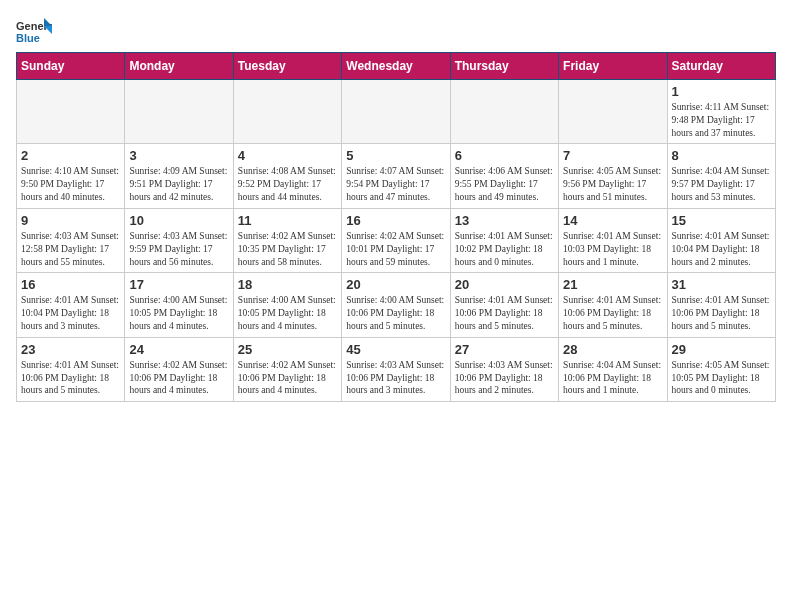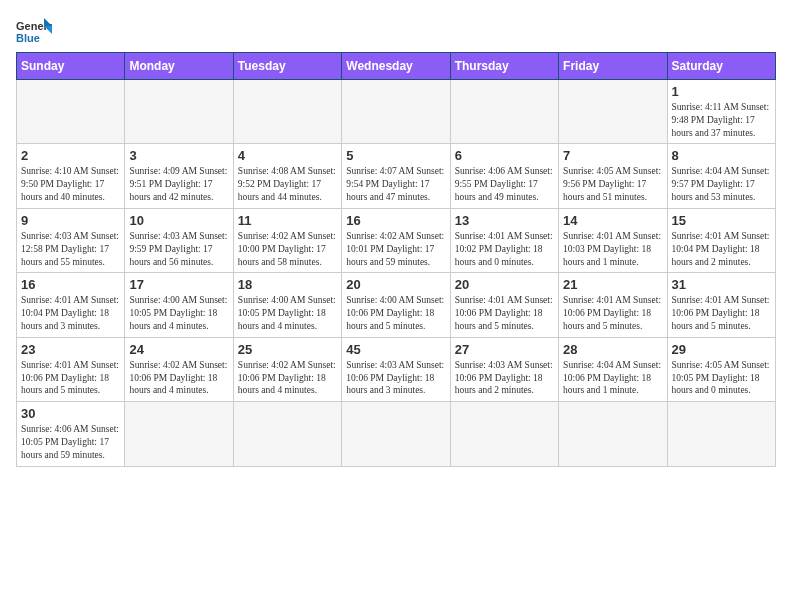--- a/index.html
+++ b/index.html
@@ -36,21 +36,21 @@
     .location-title {
       font-size: 16px;
       color: #555;
     }
     .calendar {
       width: 100%;
       border-collapse: collapse;
       font-size: 10px;
     }
     .calendar thead th {
-      background-color: #8b5cf6;
+      background-color: #be185d;
       color: #fff;
       padding: 6px 4px;
       text-align: left;
       font-size: 12px;
       font-weight: bold;
       border: 1px solid #1a4f78;
     }
     .calendar tbody td {
       border: 1px solid #ccc;
       vertical-align: top;
@@ -187,21 +187,21 @@
         <td>
           <span class="day-number">10</span>
           <div class="day-info">Sunrise: 4:03 AM
 Sunset: 9:59 PM
 Daylight: 17 hours
 and 56 minutes.</div>
         </td>
         <td>
           <span class="day-number">11</span>
           <div class="day-info">Sunrise: 4:02 AM
-Sunset: 10:00 PM
+Sunset: 10:35 PM
 Daylight: 17 hours
 and 58 minutes.</div>
         </td>
         <td>
           <span class="day-number">16</span>
           <div class="day-info">Sunrise: 4:02 AM
 Sunset: 10:01 PM
 Daylight: 17 hours
 and 59 minutes.</div>
         </td>
@@ -321,30 +321,15 @@
 Daylight: 18 hours
 and 1 minute.</div>
         </td>
         <td>
           <span class="day-number">29</span>
           <div class="day-info">Sunrise: 4:05 AM
 Sunset: 10:05 PM
 Daylight: 18 hours
 and 0 minutes.</div>
         </td>
-      </tr>
-      <tr class="last-row">
-        <td>
-          <span class="day-number">30</span>
-          <div class="day-info">Sunrise: 4:06 AM
-Sunset: 10:05 PM
-Daylight: 17 hours
-and 59 minutes.</div>
-        </td>
-        <td class="empty"></td>
-        <td class="empty"></td>
-        <td class="empty"></td>
-        <td class="empty"></td>
-        <td class="empty"></td>
-        <td class="empty"></td>
       </tr>
     </tbody>
 </table>
 
 </body></html>

